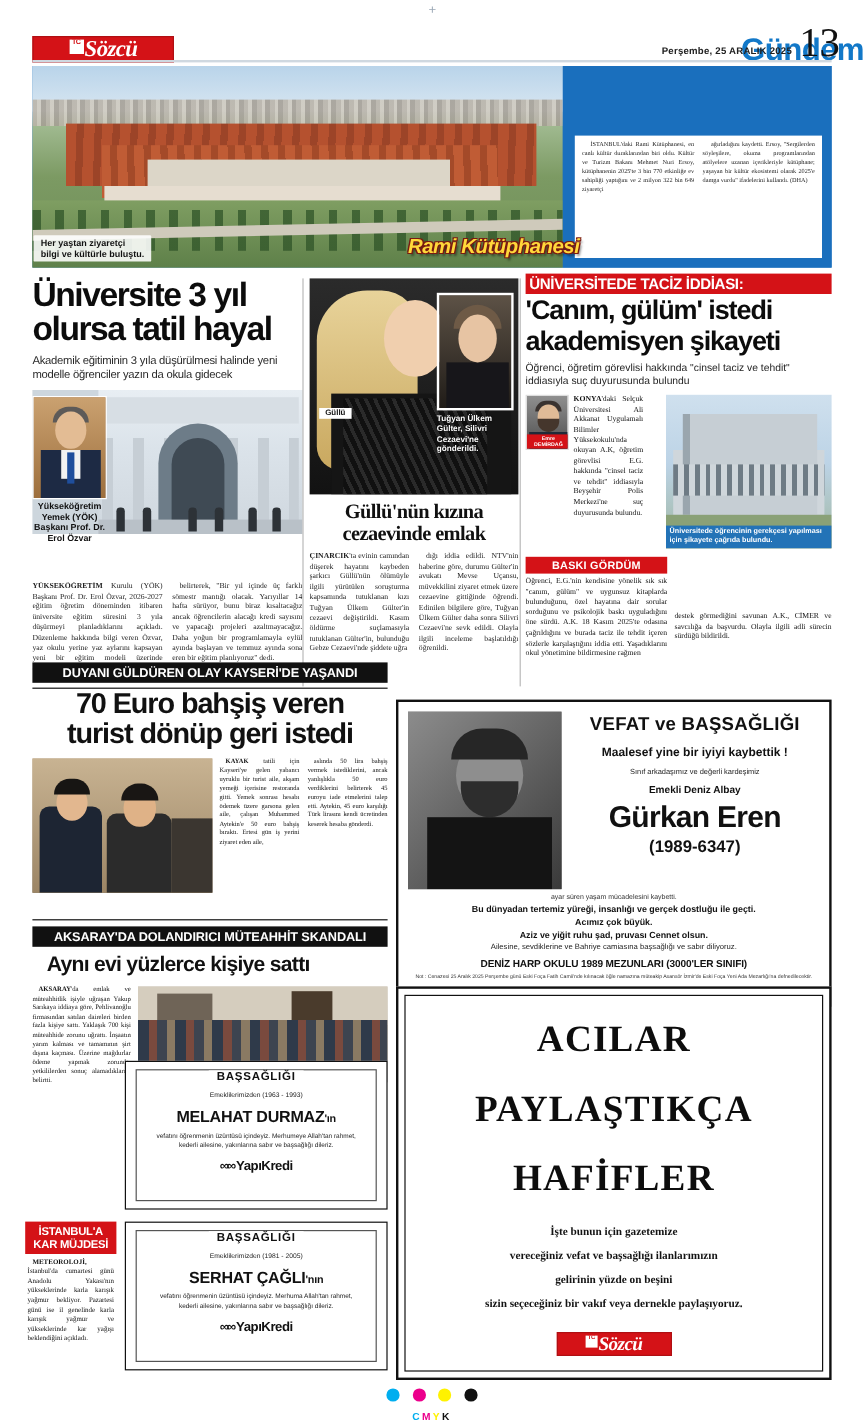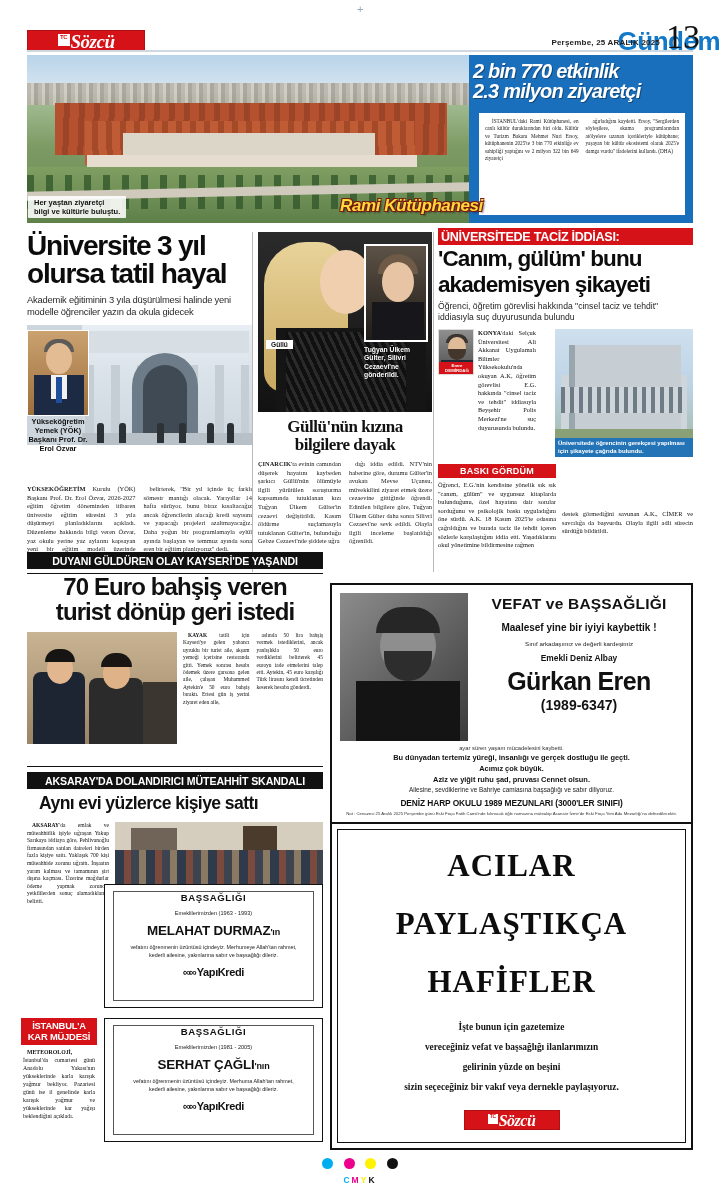--- a/index.html
+++ b/index.html
@@ -301,24 +301,20 @@
         <div class="hp-city"></div>
       <div class="hp-roof"></div>
         <div class="hp-roof2"></div>
       <div class="hp-court"></div>
         <div class="hp-wall"></div>
       <div class="hp-lawn"></div>
         <div class="hp-trees"></div>
         <div class="hp-path"></div>
     </div>
     <div class="hero-right">
-      <div class="hero-kicker">
-        <span>2 bin 770 etkinlik</span>
-        <span>2.3 milyon ziyaretçi</span>
-      </div>
       <div class="hero-body">
         <p>İSTANBUL'daki Rami Kütüphanesi, en canlı kültür duraklarından biri oldu. Kültür ve Turizm Bakanı Mehmet Nuri Ersoy, kütüphanenin 2025'te 3 bin 770 etkinliğe ev sahipliği yaptığını ve 2 milyon 322 bin 649 ziyaretçi</p>
         <p>ağırladığını kaydetti. Ersoy, "Sergilerden söyleşilere, okuma programlarından atölyelere uzanan içerikleriyle kütüphane; yaşayan bir kültür ekosistemi olarak 2025'e damga vurdu" ifadelerini kullandı. (DHA)</p>
       </div>
     </div>
   </div>
   <div class="photo-caption">Her yaştan ziyaretçi
 bilgi ve kültürle buluştu.</div>
   <div class="rami-label">Rami Kütüphanesi</div>
 
@@ -370,31 +366,31 @@
       </div>
       <div class="gp-badge">Güllü</div>
       <div class="gp-inset">
         <div class="gpi-body"></div>
           <div class="gpi-hair"></div>
           <div class="gpi-face"></div>
       </div>
       <div class="gp-cap">Tuğyan Ülkem Gülter, Silivri Cezaevi'ne gönderildi.</div>
     </div>
     <h2 class="gullu-hl">Güllü'nün kızına</h2>
-    <h2 class="gullu-hl" style="margin-top:0;">bilgilere dayak</h2>
+    <h2 class="gullu-hl" style="margin-top:0;">cezaevinde emlak</h2>
     <div class="body-2col" style="margin-top:6px; height:122px; overflow:hidden;">
       <p class="first"><b>ÇINARCIK</b><span>'ta evinin camından düşerek hayatını kaybeden şarkıcı Güllü'nün ölümüyle ilgili yürütülen soruşturma kapsamında tutuklanan kızı Tuğyan Ülkem Gülter'in cezaevi değiştirildi. Kasım öldürme suçlamasıyla tutuklanan Gülter'in, bulunduğu Gebze Cezaevi'nde şiddete uğra</span></p>
       <p>dığı iddia edildi. NTV'nin haberine göre, durumu Gülter'in avukatı Mevse Uçansu, müvekkilini ziyaret etmek üzere cezaevine gittiğinde öğrendi. Edinilen bilgilere göre, Tuğyan Ülkem Gülter daha sonra Silivri Cezaevi'ne sevk edildi. Olayla ilgili inceleme başlatıldığı öğrenildi.</p>
     </div>
   </div>
 
   <div class="vline" style="left:433px; top:232px; height:340px;"></div>
   <div class="col-right">
     <span class="kicker-red">ÜNİVERSİTEDE TACİZ İDDİASI:</span>
-    <h1 class="hl-right">'Canım, gülüm' bunu</h1>
+    <h1 class="hl-right">'Canım, gülüm' istedi</h1>
     <h1 class="hl-right">akademisyen şikayeti</h1>
     <p class="sub-right">Öğrenci, öğretim görevlisi hakkında "cinsel taciz ve tehdit" iddiasıyla suç duyurusunda bulundu</p>
 
     <div style="position:relative; width:255px; height:132px; margin-top:6px;">
       <div class="uni-photo">
         <div class="up-bld2"></div>
           <div class="up-bld"></div>
           <div class="up-win"></div>
           <div class="up-ground"></div>
         <div class="up-cap">Üniversitede öğrencinin gerekçesi yapılması için şikayete çağrıda bulundu.</div>

